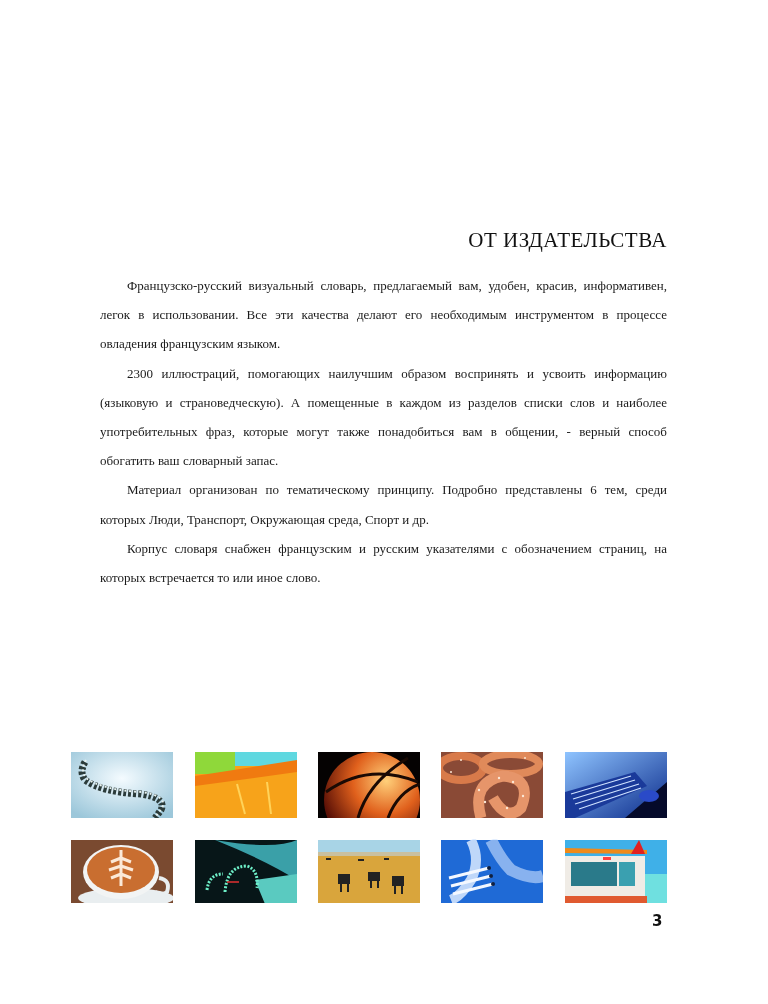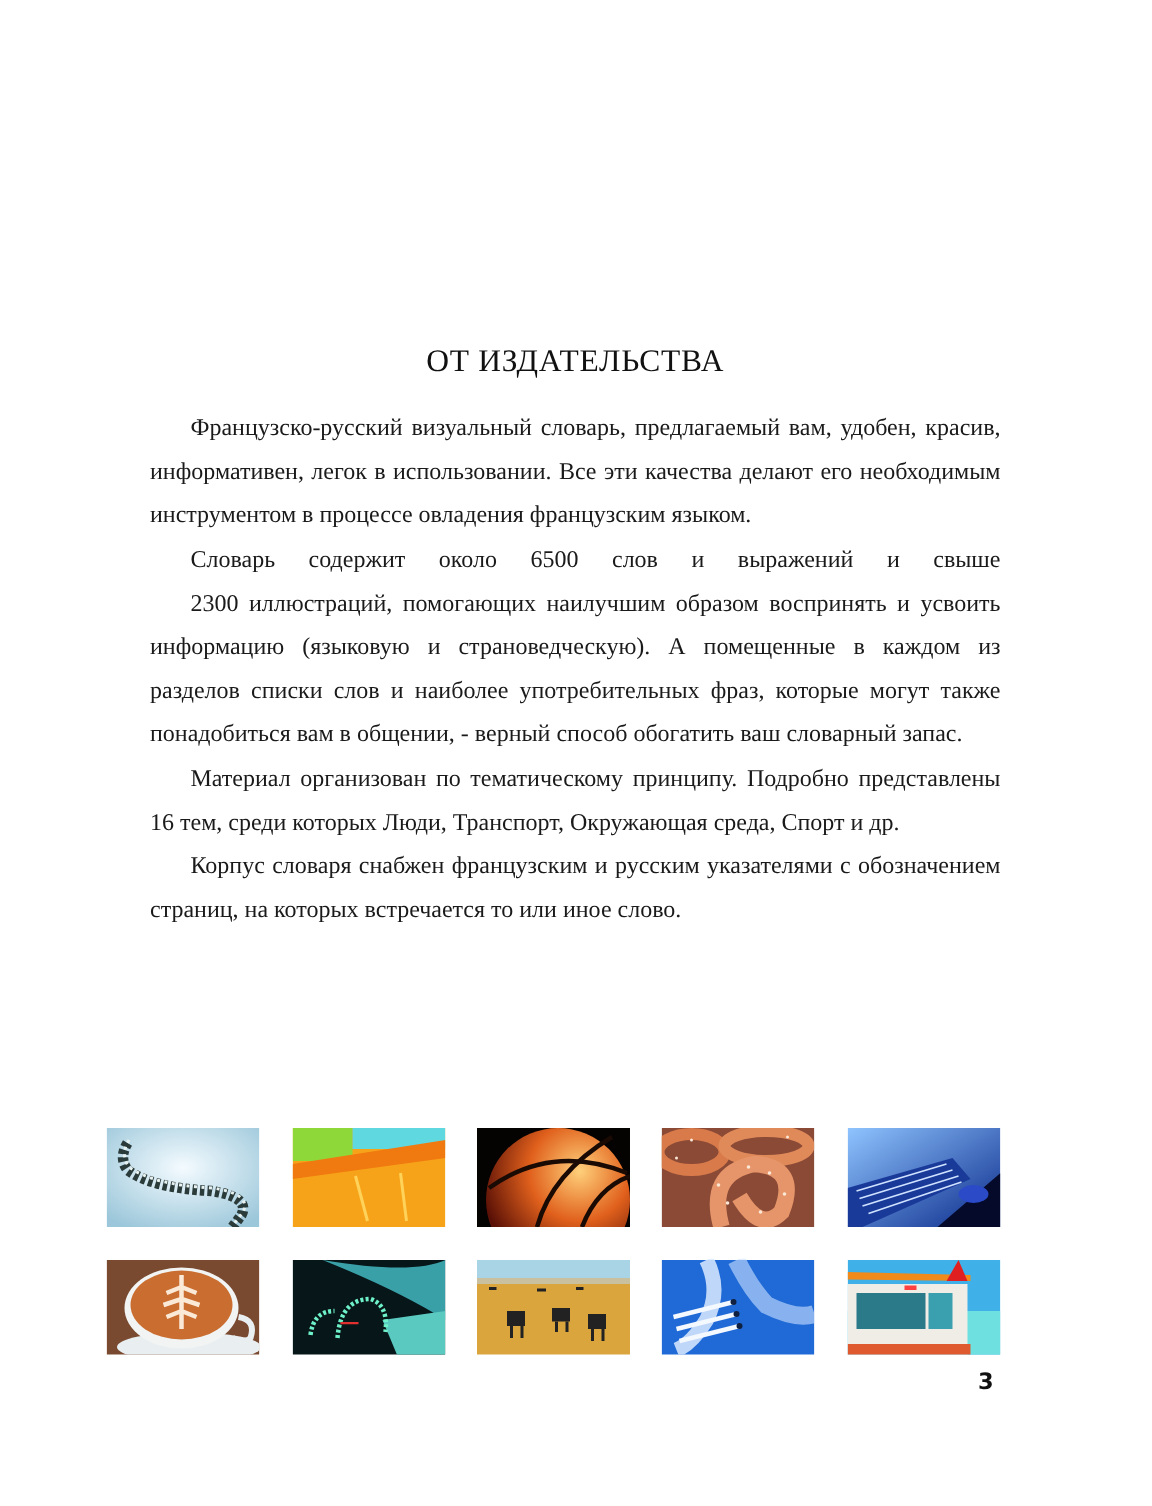--- a/index.html
+++ b/index.html
@@ -18,33 +18,33 @@
     .page {
       position: absolute;
       left: 0; top: 0;
       width: 768px; height: 1004px;
     }
     .heading {
       position: absolute;
       top: 228px;
       left: 100px;
       width: 567px;
-      text-align: center;
+      text-align: right;
       font-size: 21px;
       letter-spacing: 0.5px;
       color: #111;
       margin: 0;
       font-weight: normal;
     }
     .body-text {
       position: absolute;
       top: 271px;
       left: 100px;
       width: 567px;
-      font-size: 16px;
+      font-size: 13px;
       line-height: 29.2px;
       text-align: justify;
       color: #1a1a1a;
     }
     .body-text p {
       margin: 0;
       text-indent: 27px;
       text-align: justify;
     }
     .body-text p.para-2a {
@@ -78,23 +78,22 @@
   </style>
 </head>
 <body>
 
 <div class="page">
 
   <h1 class="heading">ОТ ИЗДАТЕЛЬСТВА</h1>
 
   <div class="body-text">
     <p>Французско-русский визуальный словарь, предлагаемый вам, удобен, красив, информативен, легок в использовании. Все эти качества делают его необходимым инструментом в процессе овладения французским языком.</p>
-    <p class="para-2a">Словарь содержит около 6500 слов и выражений и свыше</p>
     <p class="para-2b">2300 иллюстраций, помогающих наилучшим образом воспринять и усвоить информацию (языковую и страноведческую). А помещенные в каждом из разделов списки слов и наиболее употребительных фраз, которые могут также понадобиться вам в общении, - верный способ обогатить ваш словарный запас.</p>
-    <p>Материал организован по тематическому принципу. Подробно представлены 16 тем, среди которых Люди, Транспорт, Окружающая среда, Спорт и др.</p>
+    <p>Материал организован по тематическому принципу. Подробно представлены 6 тем, среди которых Люди, Транспорт, Окружающая среда, Спорт и др.</p>
     <p>Корпус словаря снабжен французским и русским указателями с обозначением страниц, на которых встречается то или иное слово.</p>
   </div>
 
   <div class="thumbs">
 
     <div class="thumb" style="left:0;top:0">
       <svg viewBox="0 0 102 66">
         <defs>
           <radialGradient id="g1" cx="0.5" cy="0.4" r="0.7">
             <stop offset="0" stop-color="#f4fbff"></stop>

